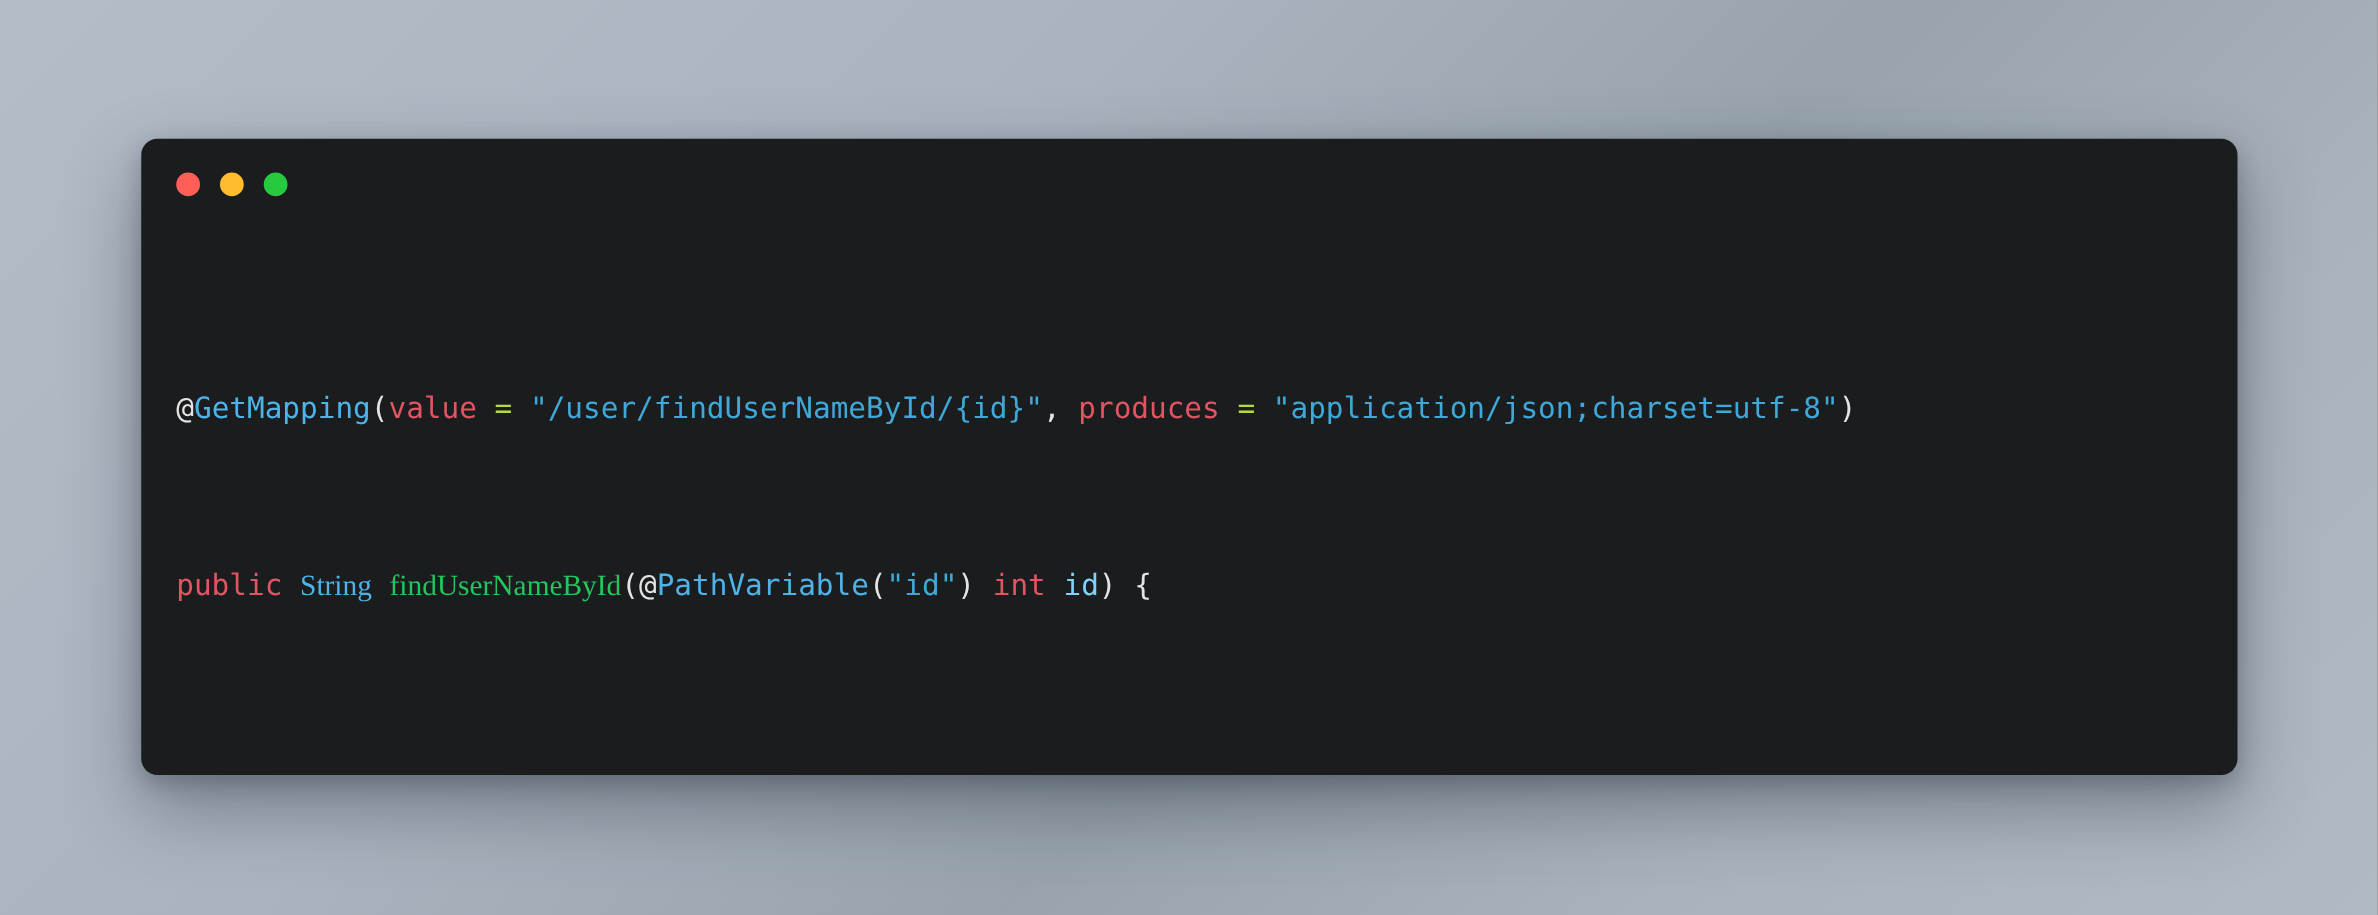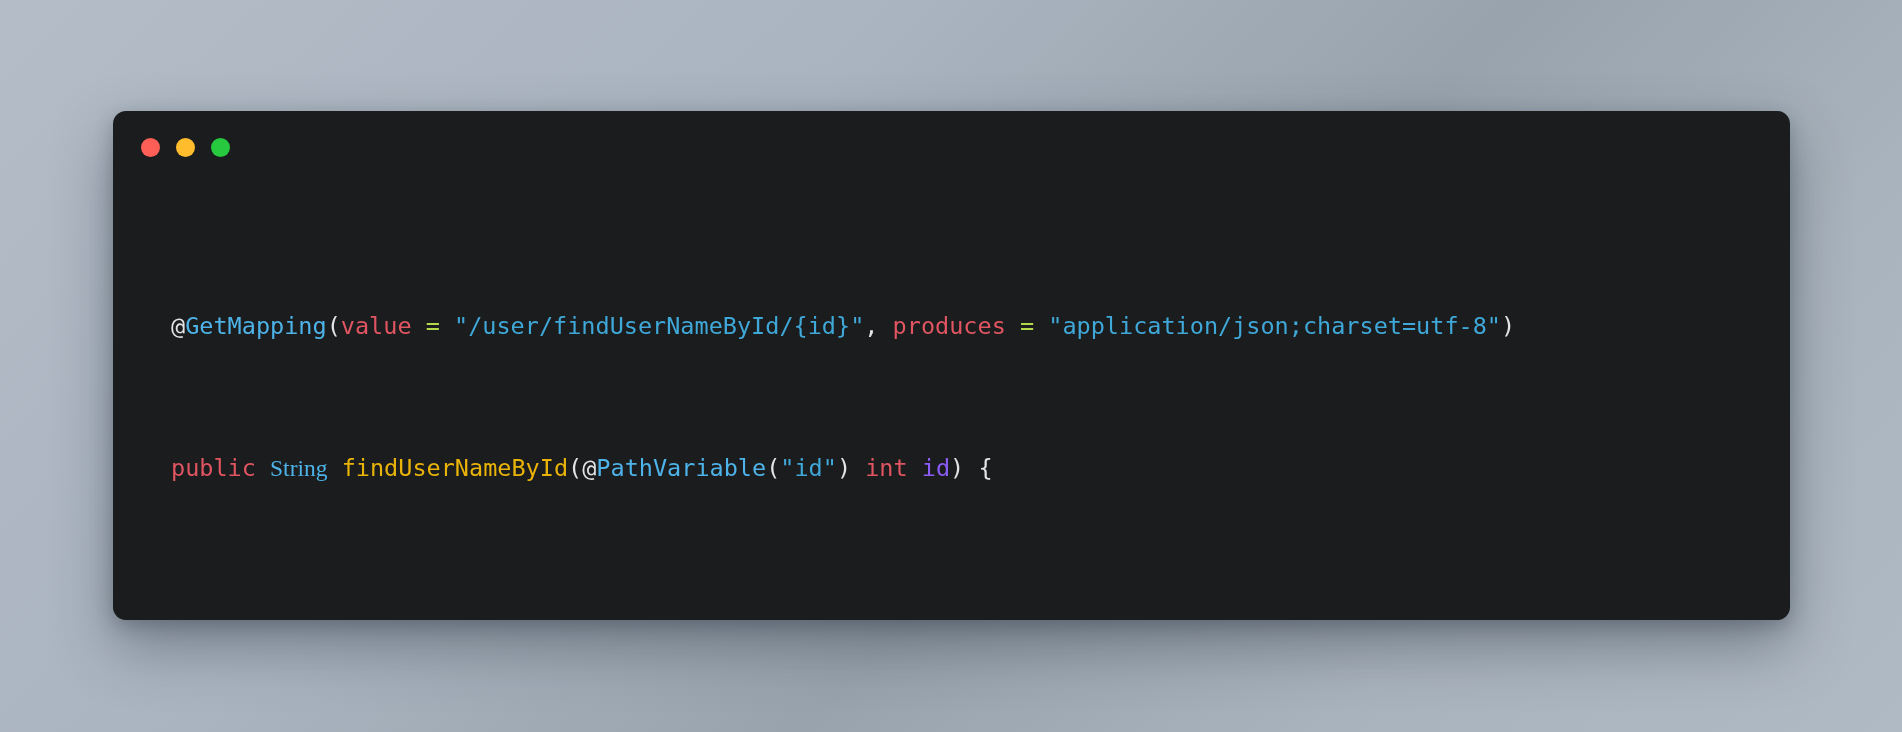--- a/index.html
+++ b/index.html
@@ -60,35 +60,34 @@
     font-size: 23.5px;
     line-height: 35.5px;
     letter-spacing: 0px;
     white-space: pre;
     color: #e6e6e6;
     -webkit-font-smoothing: antialiased;
   }
   .line {
     white-space: pre;
     min-height: 35.5px;
-    margin-left: 30px;
   }
   .line.blank {
     height: 35.5px;
   }
 
   
   .t-plain   { color: #e4e4e4; }
   .t-kw      { color: #e05561; }
-  .t-fn      { color: #eab308; }
+  .t-fn      { color: #22c55e; font-family: Liberation Serif, serif; }
   .t-type    { color: #4eb3e8; font-family: Liberation Serif, serif; }
   .t-str     { color: #3fa8d8; }
   .t-op      { color: #b3d94a; }
   .t-ann     { color: #4eb3e8; }
-  .t-var     { color: #8b5cf6; }
+  .t-var     { color: #7dd3fc; }
 </style>
 </head>
 <body>
 
 <div class="stage">
 
   <div class="code-card">
 
     <div class="titlebar">
       <span class="dot" style="background:#ff5f56"></span>

